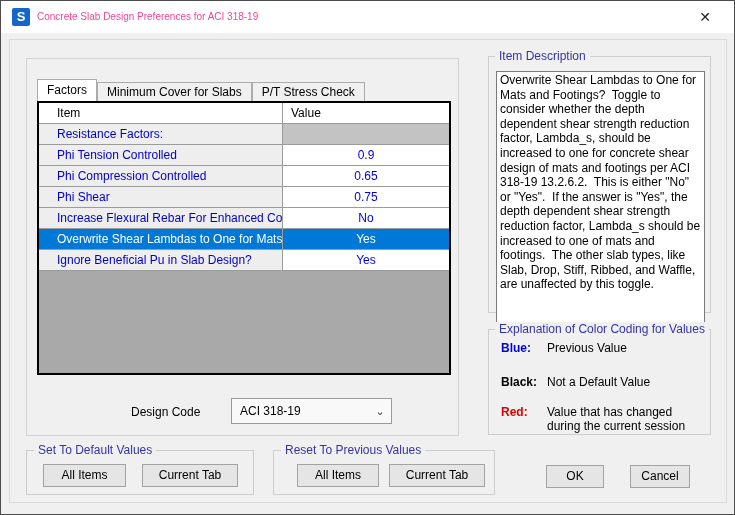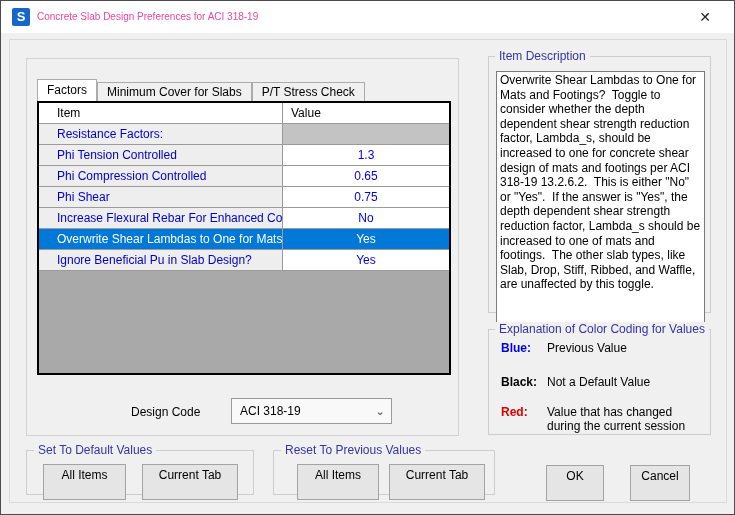--- a/index.html
+++ b/index.html
@@ -70,21 +70,21 @@
   .cc-blue  { color:#0000e0; }
   .cc-black { color:#000000; }
   .cc-red   { color:#de0000; }
   .cc-text { flex:1; color:#000000; }
 
   .gb-default { left:25px;  top:449px; width:228px; height:45px; }
   .lbl-default{ left:33px;  top:442px; }
   .gb-reset   { left:272px; top:449px; width:222px; height:45px; }
   .lbl-reset  { left:280px; top:442px; }
 
-  .btn { position:absolute; height:36px; background:#e5e5e5; border:1px solid #a3a3a3;
+  .btn { position:absolute; height:23px; background:#e5e5e5; border:1px solid #a3a3a3;
          color:#000000; text-align:center; line-height:21px; }
   .btn-ai1 { left:42px;  top:463px; width:83px; }
   .btn-ct1 { left:141px; top:463px; width:96px; }
   .btn-ai2 { left:296px; top:463px; width:82px; }
   .btn-ct2 { left:388px; top:463px; width:96px; }
   .btn-ok     { left:545px; top:464px; width:58px; }
   .btn-cancel { left:629px; top:464px; width:60px; }
 </style>
 </head>
 <body>
@@ -110,21 +110,21 @@
     <div class="g-row g-header">
       <div class="g-item">Item</div>
       <div class="g-value">Value</div>
     </div>
     <div class="g-row g-section">
       <div class="g-item">Resistance Factors:</div>
       <div class="g-value"></div>
     </div>
     <div class="g-row">
       <div class="g-item">Phi Tension Controlled</div>
-      <div class="g-value">1.3</div>
+      <div class="g-value">0.9</div>
     </div>
     <div class="g-row">
       <div class="g-item">Phi Compression Controlled</div>
       <div class="g-value">0.65</div>
     </div>
     <div class="g-row">
       <div class="g-item">Phi Shear</div>
       <div class="g-value">0.75</div>
     </div>
     <div class="g-row">

